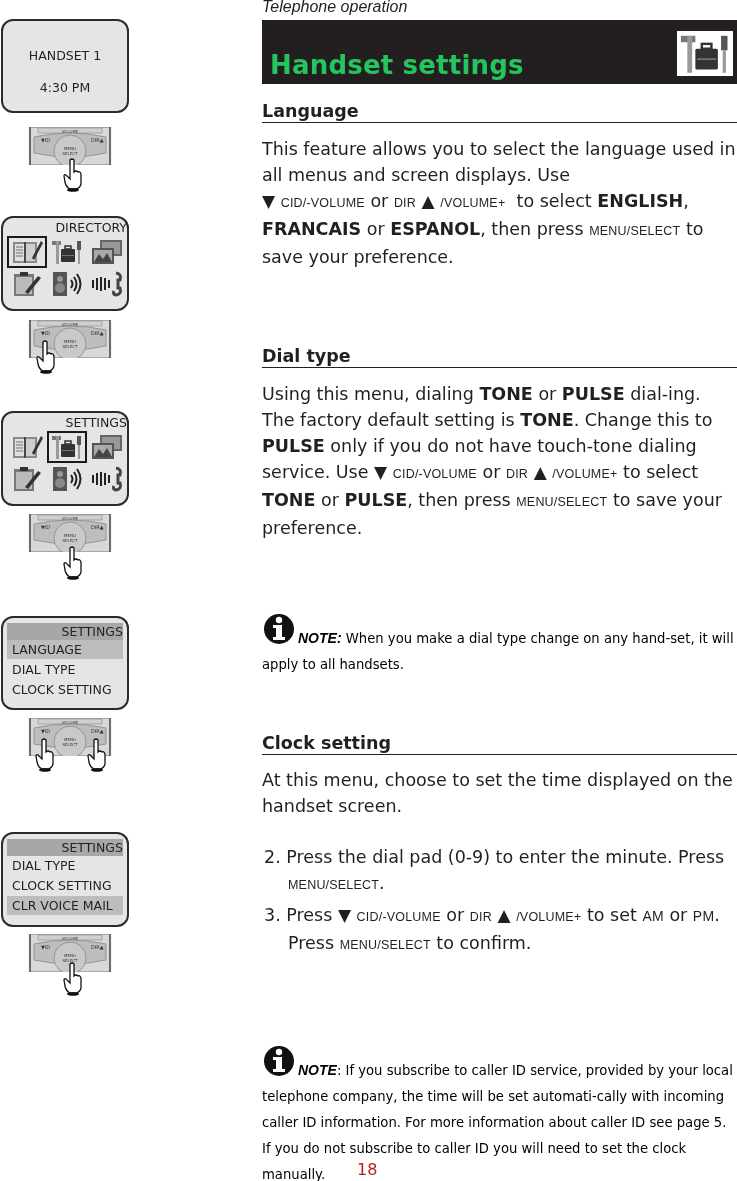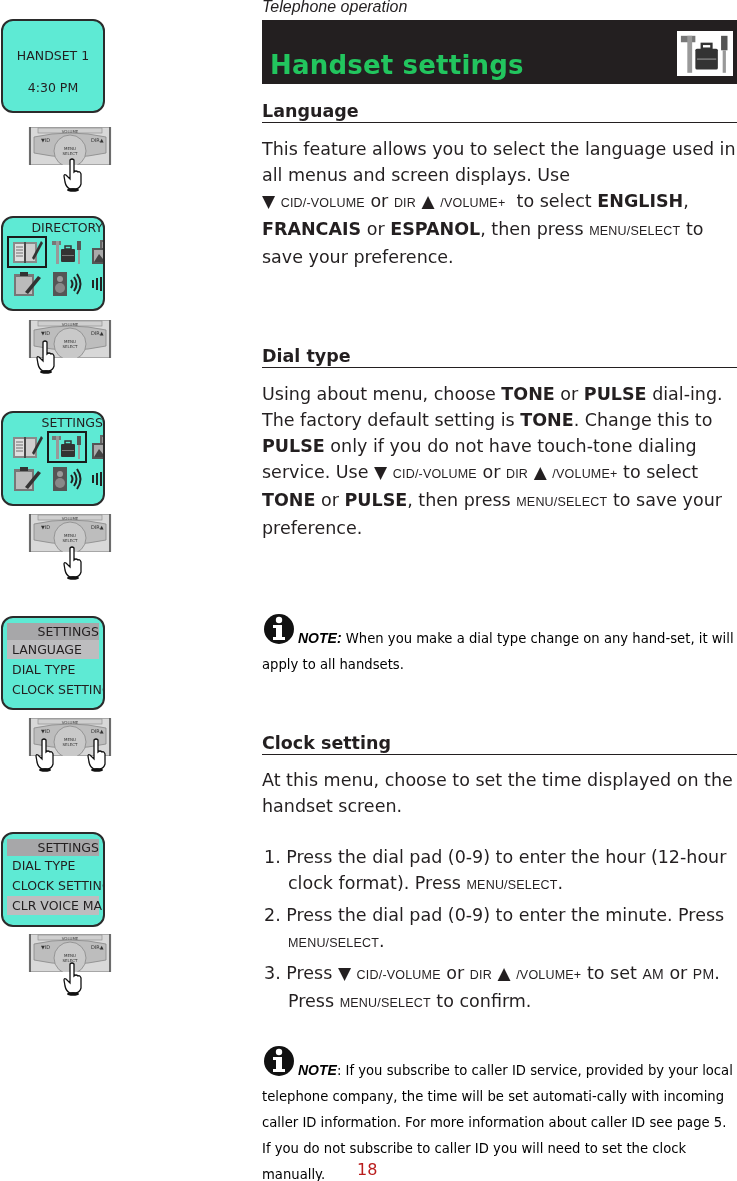--- a/index.html
+++ b/index.html
@@ -1,23 +1,23 @@
 <!DOCTYPE html>
 <html><head>
 <meta charset="utf-8">
 <style>
   * { box-sizing: border-box; margin: 0; padding: 0; }
   html, body { width: 737px; height: 1181px; background: #ffffff; overflow: hidden; }
   body { position: relative; font-family: "DejaVu Sans", sans-serif; color: #231f20; }
 
   
   .screen {
-    position: absolute; left: 1px; width: 104px;
+    position: absolute; left: 1px; width: 128px;
     border: 2px solid #2b2b2b; border-radius: 12px;
-    background: #5eead4; overflow: hidden;
+    background: #e5e5e5; overflow: hidden;
     font-family: "DejaVu Sans", sans-serif; font-size: 12.5px; color: #231f20;
   }
   .screen .center-line { text-align: center; display: block; }
   .screen .title-bar { text-align: right; padding: 2px 0 0 0; font-size: 12.5px; }
   .screen .title-bar.shaded { background: #a7a7a9; margin: 5px 4px 0 4px; padding: 1px 0; }
   .screen .row { padding: 2px 5px; margin: 0 4px; white-space: nowrap; }
   .screen .row.sel { background: #bdbdbf; }
 
   .icon-grid { display: grid; grid-template-columns: repeat(3, 38px); grid-template-rows: repeat(2, 30px); gap: 2px 2px; padding: 2px 4px 0 5px; }
   .icon-cell { position: relative; display: flex; align-items: center; justify-content: center; }
@@ -304,21 +304,21 @@
   <b>ENGLISH</b><span>,</span>
   <b>FRANCAIS</b>
   <span>or</span>
   <b>ESPANOL</b><span>, then press</span>
   <span class="key">MENU/SELECT</span>
   <span>to save your preference.</span>
 </div>
 
 <div class="section-head" style="top:346px;">Dial type</div>
 <div class="para" style="top:381px;">
-  <span>Using about menu, choose</span>
+  <span>Using this menu, dialing</span>
   <b>TONE</b>
   <span>or</span>
   <b>PULSE</b>
   <span>dial-ing.  The factory default setting is</span>
   <b>TONE</b><span>. Change this to</span>
   <b>PULSE</b>
   <span>only if you do not have touch-tone dialing service. Use</span>
   <span class="tri">▼</span>
   <span class="key">CID/-VOLUME</span>
   <span>or</span>
@@ -337,25 +337,20 @@
   <svg class="note-icon">
       <use href="#sym-info"></use>
     </svg><span class="note-label">NOTE:</span>
   <span>When you make a dial type change on any hand-set, it will apply to all handsets.</span>
 </div>
 
 <div class="section-head" style="top:733px;">Clock setting</div>
 <div class="para" style="top:767px;">At this menu, choose to set the time displayed on the handset screen.</div>
 
 <div class="list" style="top:844px;">
-  <div class="li">
-    <span>1.</span>
-    <span>Press the dial pad (0-9) to enter the hour (12-hour clock format). Press</span>
-    <span class="key">MENU/SELECT</span>.
-  </div>
   <div class="li">
     <span>2.</span>
     <span>Press the dial pad (0-9) to enter the minute. Press</span>
     <span class="key">MENU/SELECT</span>.
   </div>
   <div class="li">
     <span>3.</span>
     <span>Press</span>
     <span class="tri">▼</span>
     <span class="key">CID/-VOLUME</span>

